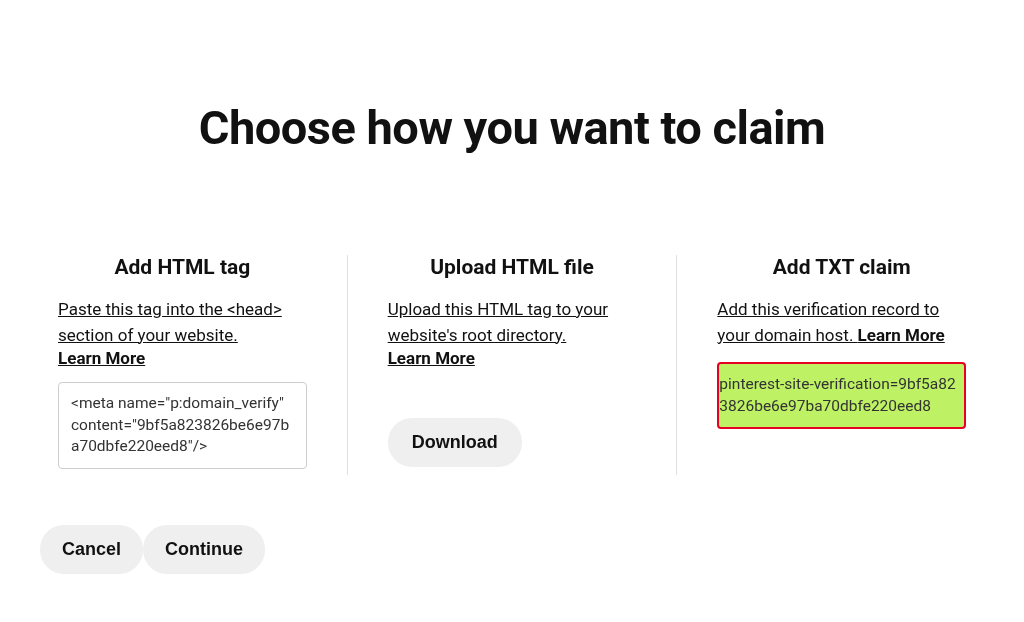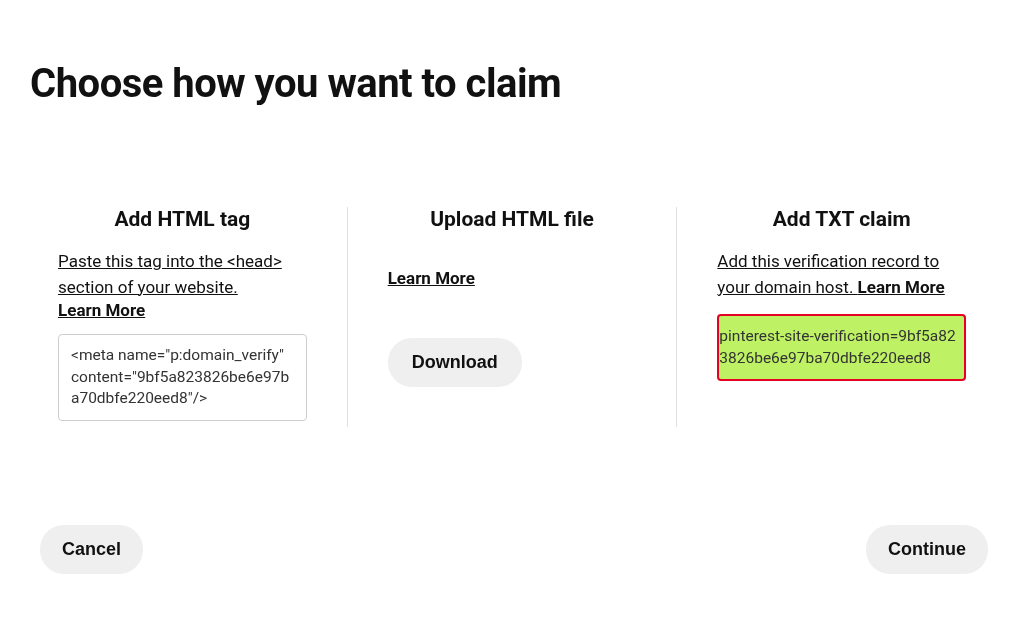--- a/index.html
+++ b/index.html
@@ -15,24 +15,26 @@
       overflow: hidden;
       color: #111111;
     }
     .container {
       width: 100%;
       height: 100%;
       padding: 60px 30px 30px 30px;
       position: relative;
     }
     .page-title {
-      font-size: 40px;
+      text-align: center;
+      font-size: 47px;
       font-weight: 700;
       margin-bottom: 100px;
       letter-spacing: -0.5px;
+      margin-top: 40px;
     }
     .columns {
       display: flex;
       justify-content: center;
       gap: 12px;
     }
     .column {
       flex: 1;
       padding: 0 28px;
       max-width: 330px;
@@ -101,21 +103,20 @@
       font-weight: 700;
       color: #111111;
       cursor: pointer;
     }
     .footer {
       position: absolute;
       bottom: 48px;
       left: 40px;
       right: 36px;
       display: flex;
-      justify-content: space-between;
     }
     .footer-btn {
       background: #efefef;
       border: none;
       border-radius: 24px;
       padding: 14px 22px;
       font-size: 18px;
       font-weight: 700;
       color: #111111;
       cursor: pointer;
@@ -137,21 +138,21 @@
         <span class="learn-more">Learn More</span>
       </div>
       <div class="code-box">&lt;meta name="p:domain_verify" content="9bf5a823826be6e97ba70dbfe220eed8"/&gt;</div>
     </div>
 
     <div class="divider"></div>
 
     <div class="column">
       <div class="col-title">Upload HTML file</div>
       <div class="col-desc-wrap">
-        <br>
+        <span class="col-desc">Upload this HTML tag to your website's root directory. </span><br>
         <span class="learn-more">Learn More</span>
       </div>
       <div class="download-wrap">
         <button class="download-btn">Download</button>
       </div>
     </div>
 
     <div class="divider"></div>
 
     <div class="column">

